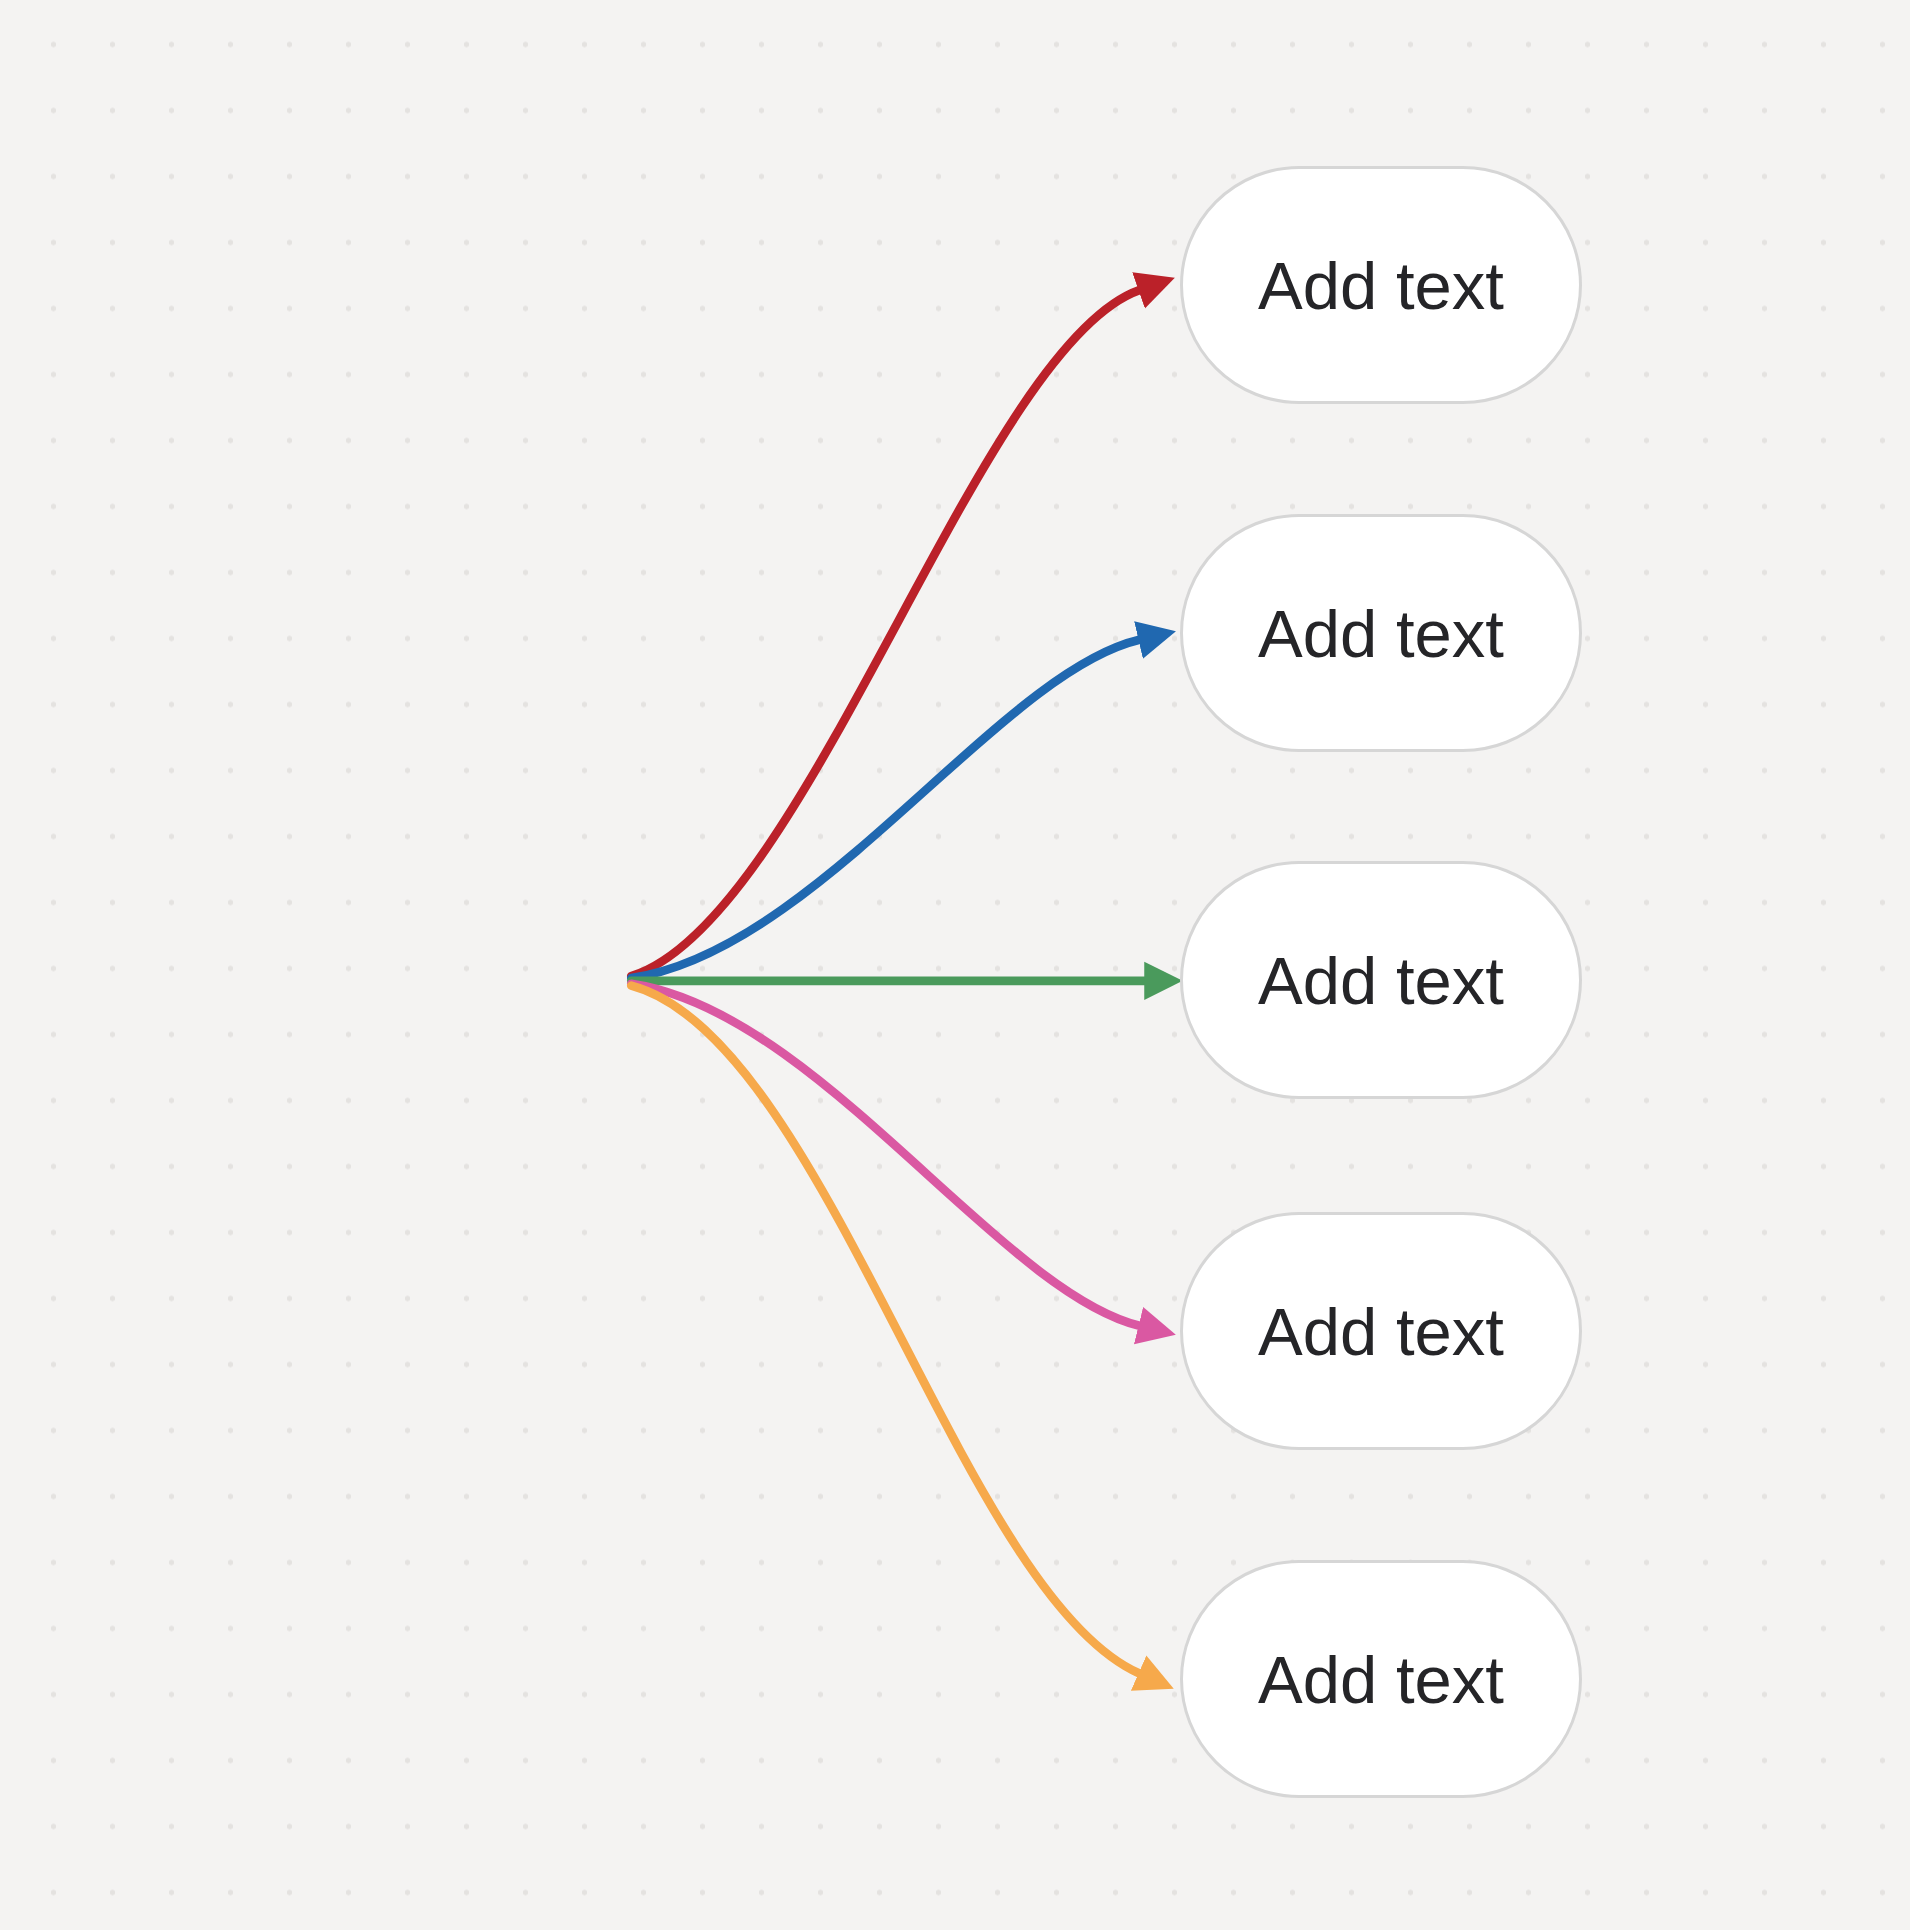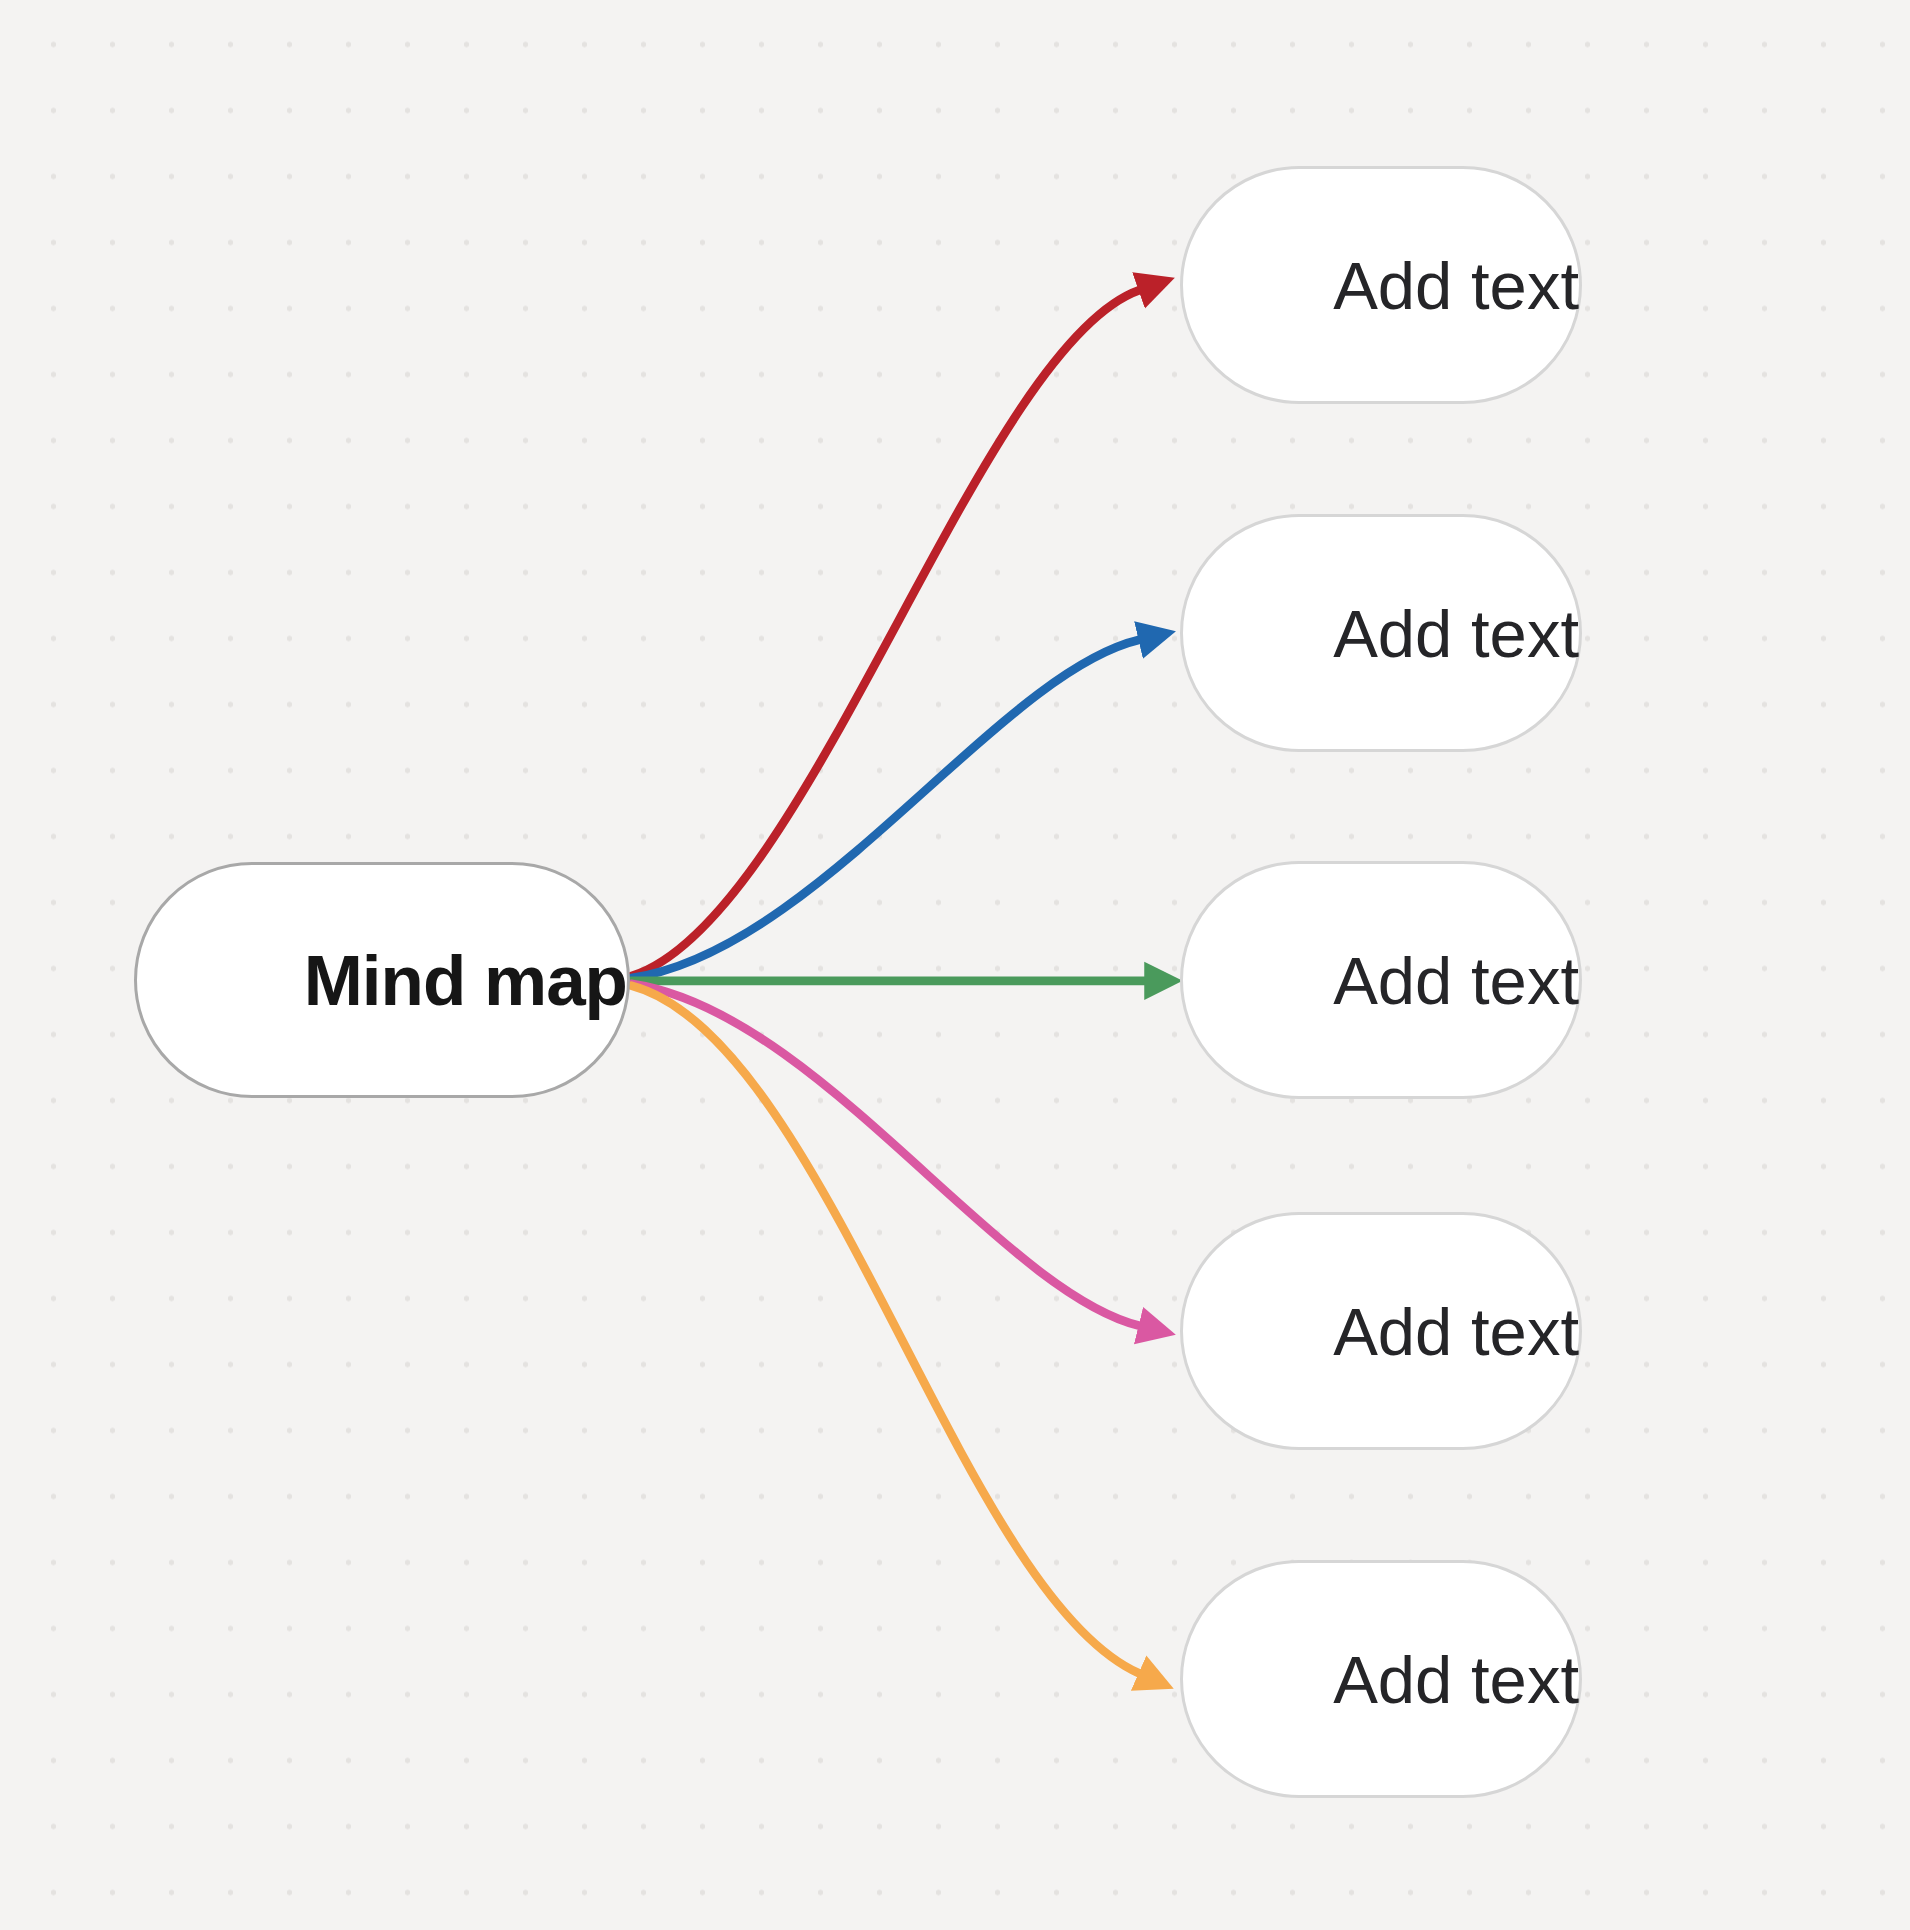--- a/index.html
+++ b/index.html
@@ -31,21 +31,21 @@
     fill: none;
     stroke-width: 9;
     stroke-linecap: round;
   }
   .node {
     position: absolute;
     z-index: 2;
     box-sizing: border-box;
     display: flex;
     align-items: center;
-    justify-content: flex-end;
+    justify-content: center;
     background: var(--node-fill, #ffffff);
     border-radius: 125px;
     cursor: pointer;
   }
   .node-root {
     left: 134px;
     top: 862px;
     width: 496px;
     height: 236px;
     border: 3.8px solid var(--root-border, #a8a8a8);
@@ -99,23 +99,20 @@
       </marker>
     </defs>
 
     <path class="edge" d="M 657 1016 C 840 960 1020 360 1186 302" marker-end="url(#ah0)" stroke="#bb2129"></path>
     <path class="edge" d="M 657 1018 C 850 990 1040 700 1186 666" marker-end="url(#ah1)" stroke="#2068b0"></path>
     <path class="edge" d="M 657 1021 L 1192 1021" marker-end="url(#ah2)" stroke="#4a9a5c"></path>
     <path class="edge" d="M 657 1024 C 850 1052 1040 1344 1186 1380" marker-end="url(#ah3)" stroke="#da58a2"></path>
     <path class="edge" d="M 657 1026 C 860 1080 1000 1660 1186 1742" marker-end="url(#ah4)" stroke="#f6a94b"></path>
   </svg>
 
-  <div class="node node-root">
-    <span class="node-label">Mind map</span>
-  </div>
 
   <div class="node node-branch b0">
     <span class="node-label">Add text</span>
   </div>
   <div class="node node-branch b1">
     <span class="node-label">Add text</span>
   </div>
   <div class="node node-branch b2">
     <span class="node-label">Add text</span>
   </div>

